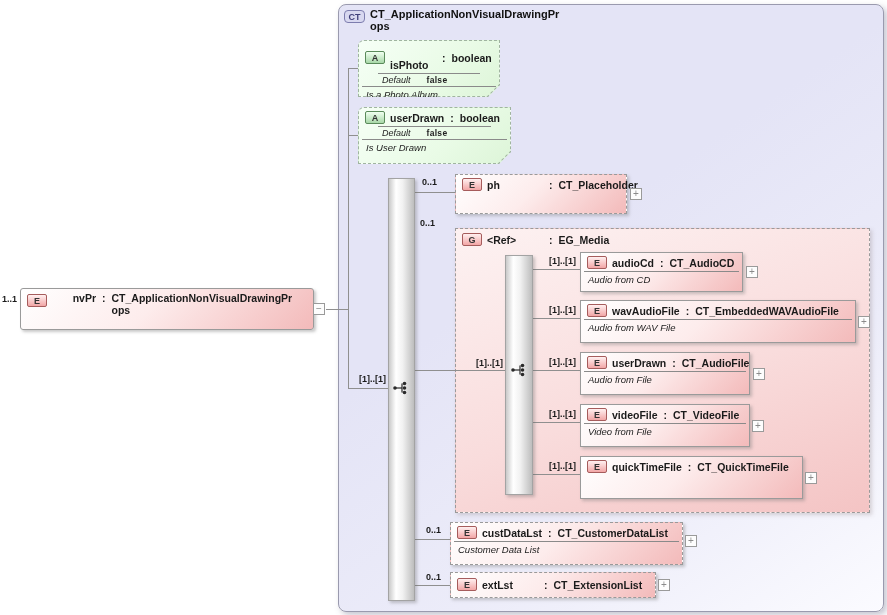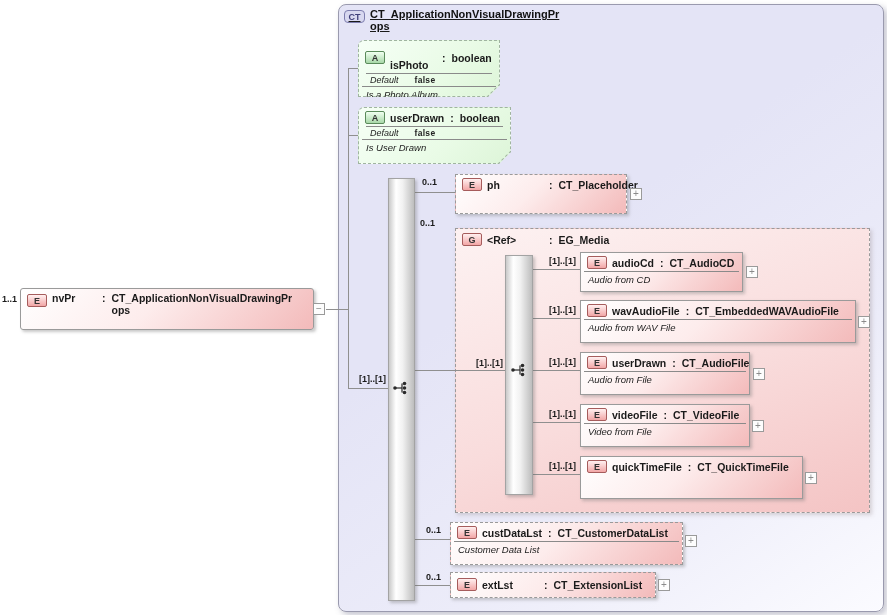--- a/index.html
+++ b/index.html
@@ -40,27 +40,27 @@
     border-top:1px dashed #a0b4a0; transform:rotate(-45deg);
   }
   .trow {
     display:flex; align-items:center; gap:5px; padding:3px 6px 2px 6px;
     font-weight:bold; font-size:10.5px; color:#1a1a1a; white-space:nowrap;
   }
   .trow.top { align-items:flex-start; }
   .trow.top .badge { margin-top:2px; }
   .cln { margin:0 1px; }
   .ty  { white-space:pre-line; }
-  .nmw44 { min-width:44px; } .nmw46 { min-width:46px;margin-top:15px; } .nmw56 { min-width:56px; }
+  .nmw44 { min-width:44px;text-align:right; } .nmw46 { min-width:46px;margin-top:15px; } .nmw56 { min-width:56px; }
   .note {
     margin:0 3px; border-top:1px solid #8a8a8a; padding:2px 4px 0 4px;
     font-style:italic; font-size:9.5px; font-weight:normal; color:#222; white-space:nowrap;
   }
   .drow {
-    margin:0 7px; border-top:1px solid #8a8a8a; padding:1px 4px; display:flex; gap:16px;
+    margin:0 19px; border-top:1px solid #8a8a8a; padding:1px 4px; display:flex; gap:16px;
     font-size:9px; color:#222; align-items:baseline;
   }
   .dlabel { font-style:italic; }
   .dval { font-weight:bold; font-size:8.5px; letter-spacing:.3px; }
   
   .badge {
     display:inline-flex; align-items:center; justify-content:center;
     width:20px; height:13px; flex:none; font-size:9px; font-weight:bold;
     border-radius:2px; color:#333;
   }
@@ -104,21 +104,21 @@
       <span class="nmw44">nvPr</span>
       <span class="cln">:</span>
       <span class="ty">CT_ApplicationNonVisualDrawingPr
 ops</span>
     </div>
   </div>
   <div class="expander" style="left:313px;top:303px;">−</div>
   <div class="hline" style="left:326px;top:309px;width:22px;"></div>
 
   <div class="container" style="left:338px;top:4px;width:546px;height:608px;"></div>
-  <div class="chead trow top" style="left:344px;top:8px;padding:0;text-decoration:underline;">
+  <div class="chead trow top" style="left:344px;top:8px;padding:0;">
     <span class="badge badge-ct">CT</span>
     <span class="ctitle">CT_ApplicationNonVisualDrawingPr
 ops</span>
   </div>
 
   <div class="vline" style="left:348px;top:68px;height:320px;"></div>
   <div class="hline" style="left:348px;top:68px;width:10px;"></div>
   <div class="hline" style="left:348px;top:135px;width:10px;"></div>
   <div class="hline" style="left:348px;top:388px;width:40px;"></div>
 

